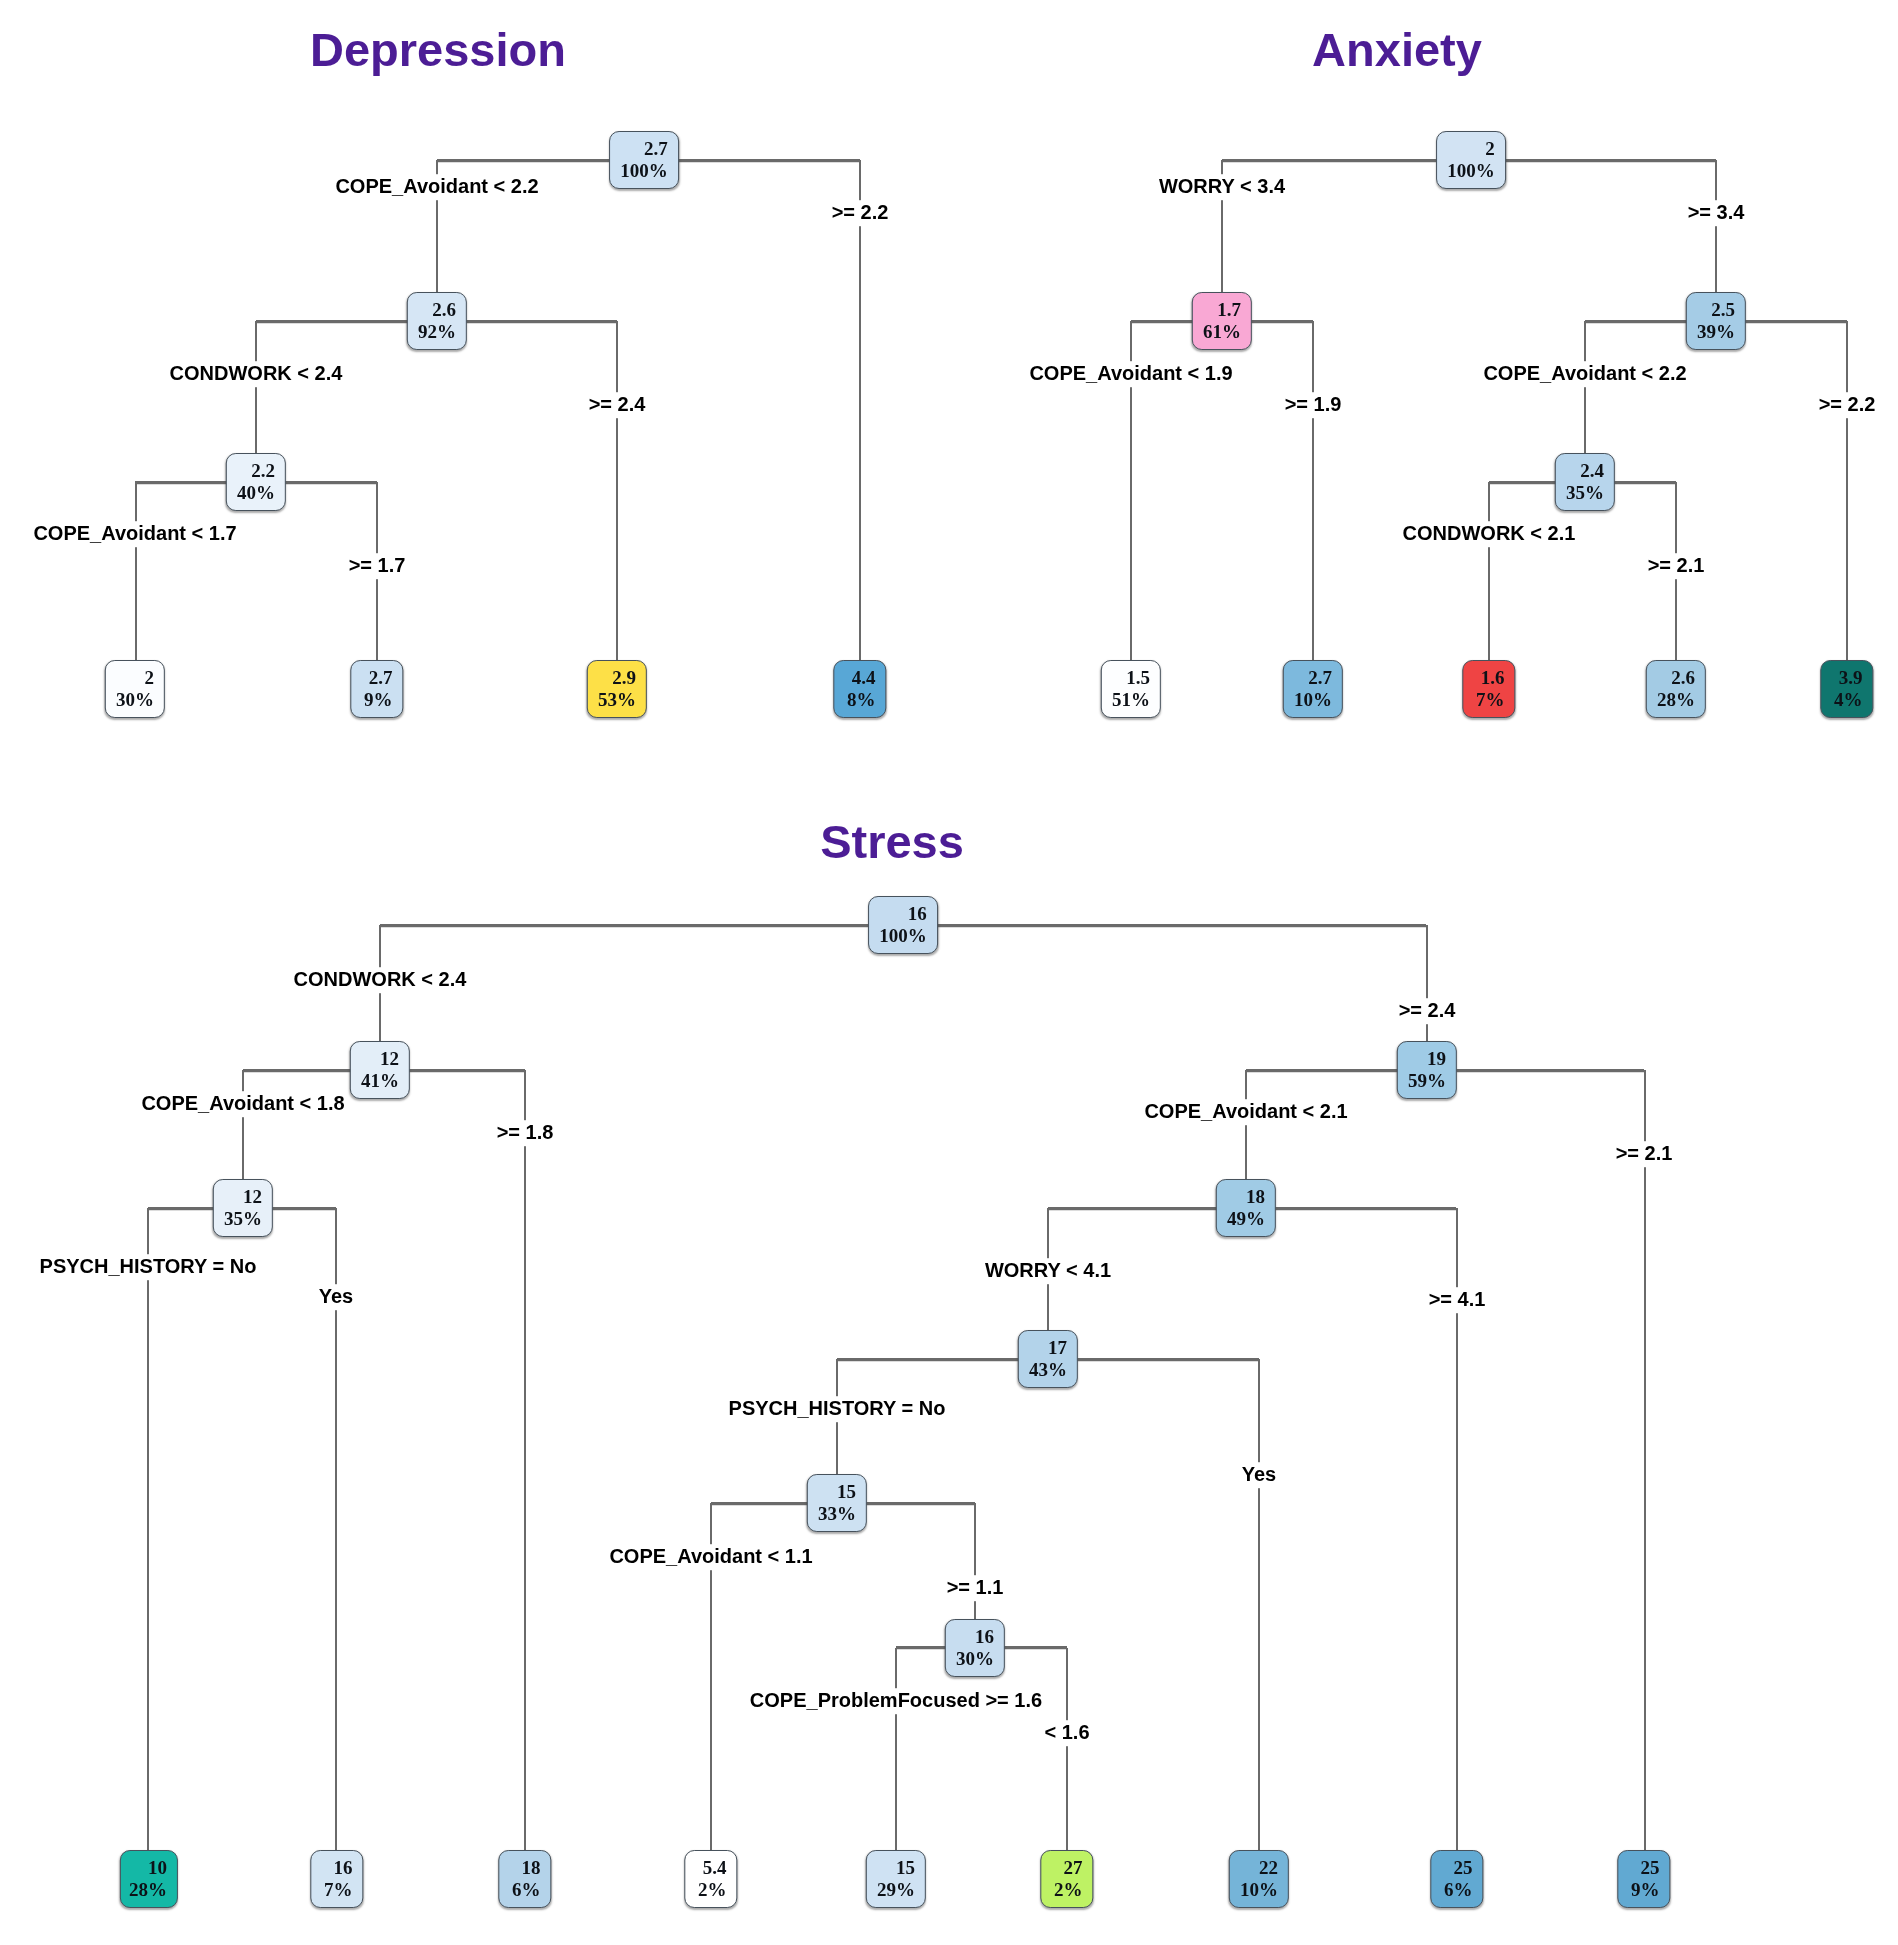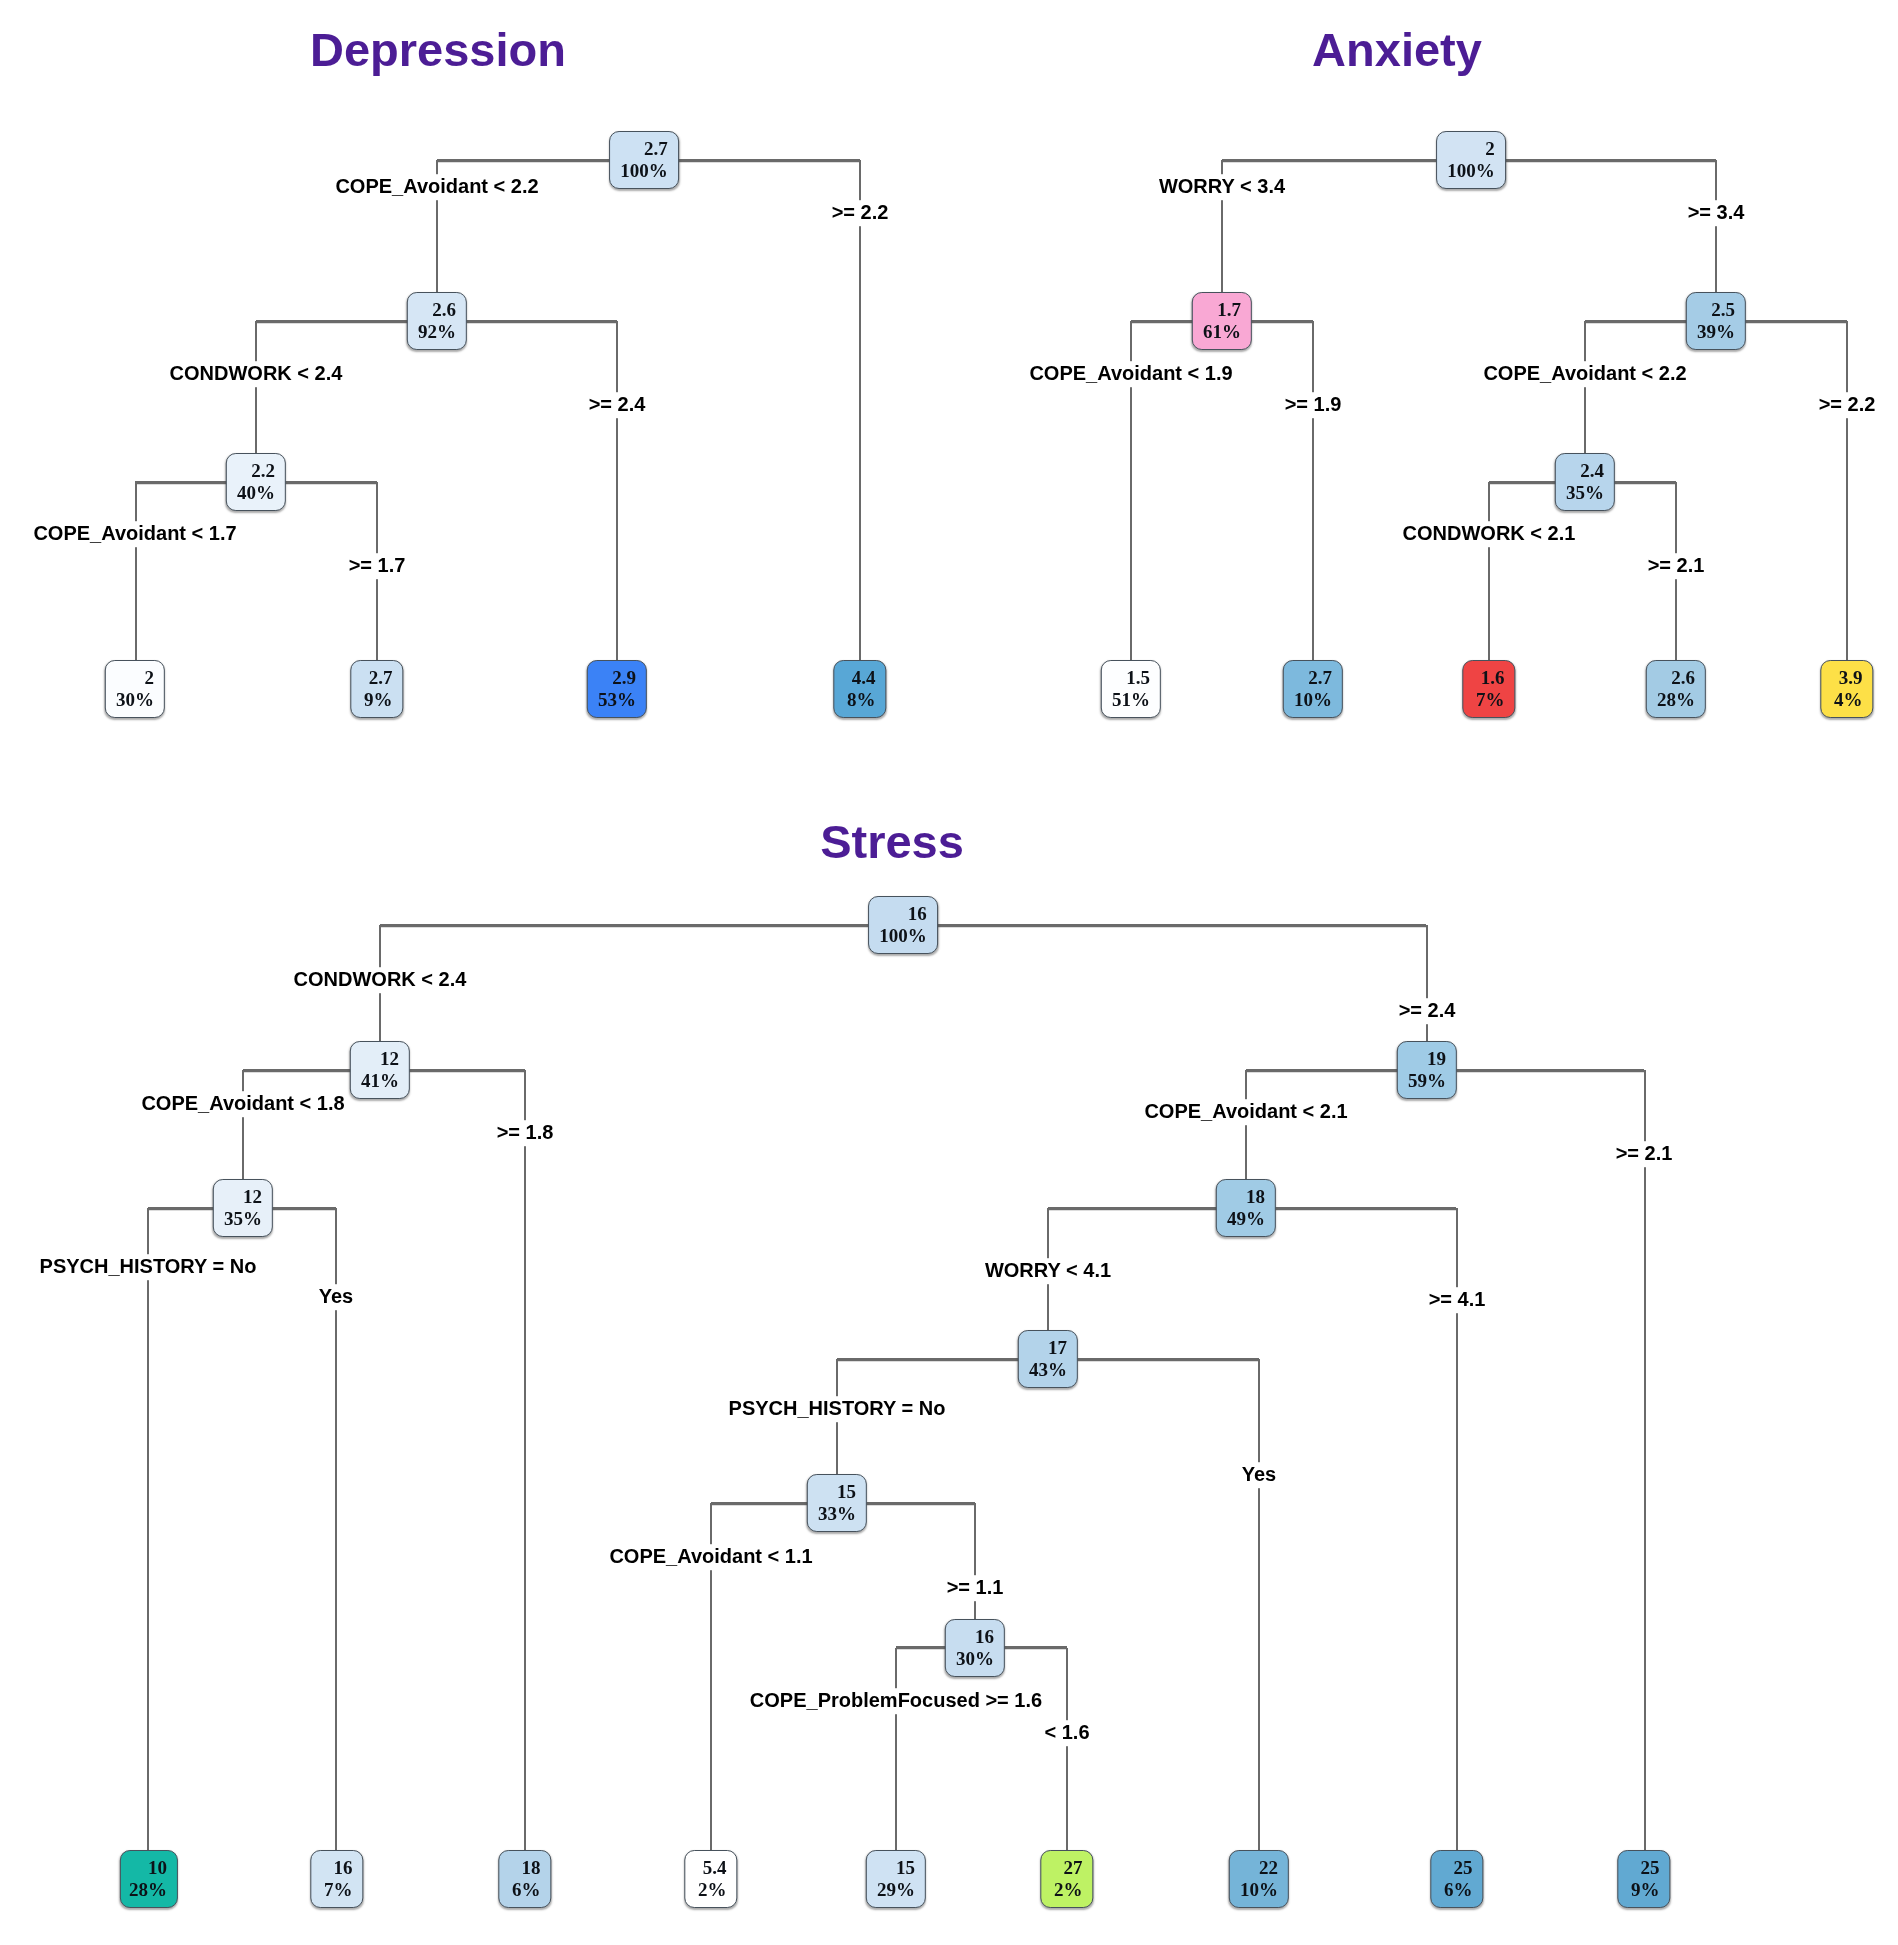--- a/index.html
+++ b/index.html
@@ -76,21 +76,21 @@
         <div class="pct">40%</div>
       </div>
       <div class="node" style="left: 135px; top: 689px; background: rgb(251, 253, 255);">
         <div class="val">2</div>
         <div class="pct">30%</div>
       </div>
       <div class="node" style="left: 377px; top: 689px; background: rgb(203, 224, 242);">
         <div class="val">2.7</div>
         <div class="pct">9%</div>
       </div>
-      <div class="node" style="left: 617px; top: 689px; background: #3b82f6;">
+      <div class="node" style="left: 617px; top: 689px; background: #fde047;">
         <div class="val">2.9</div>
         <div class="pct">53%</div>
       </div>
       <div class="node" style="left: 860px; top: 689px; background: rgb(88, 167, 214);">
         <div class="val">4.4</div>
         <div class="pct">8%</div>
       </div>
     </div>
   <div class="tree">
     <div class="tree-title" style="left:1397px;top:49px;">Anxiety</div>
@@ -139,21 +139,21 @@
         <div class="pct">10%</div>
       </div>
       <div class="node" style="left: 1489px; top: 689px; background: #ef4444;">
         <div class="val">1.6</div>
         <div class="pct">7%</div>
       </div>
       <div class="node" style="left: 1676px; top: 689px; background: rgb(163, 203, 228);">
         <div class="val">2.6</div>
         <div class="pct">28%</div>
       </div>
-      <div class="node" style="left: 1847px; top: 689px; background: #fde047;">
+      <div class="node" style="left: 1847px; top: 689px; background: #0f766e;">
         <div class="val">3.9</div>
         <div class="pct">4%</div>
       </div>
     </div>
   <div class="tree">
     <div class="tree-title" style="left:892px;top:841px;">Stress</div>
   <div class="hline" style="left: 380px; top: 924px; width: 1046px;"></div>
       <div class="vline" style="left: 379px; top: 925px; height: 144px;"></div>
       <div class="vline" style="left: 1426px; top: 925px; height: 144px;"></div>
       <div class="split-label" style="left: 380px; top: 980px;">CONDWORK &lt; 2.4</div>

